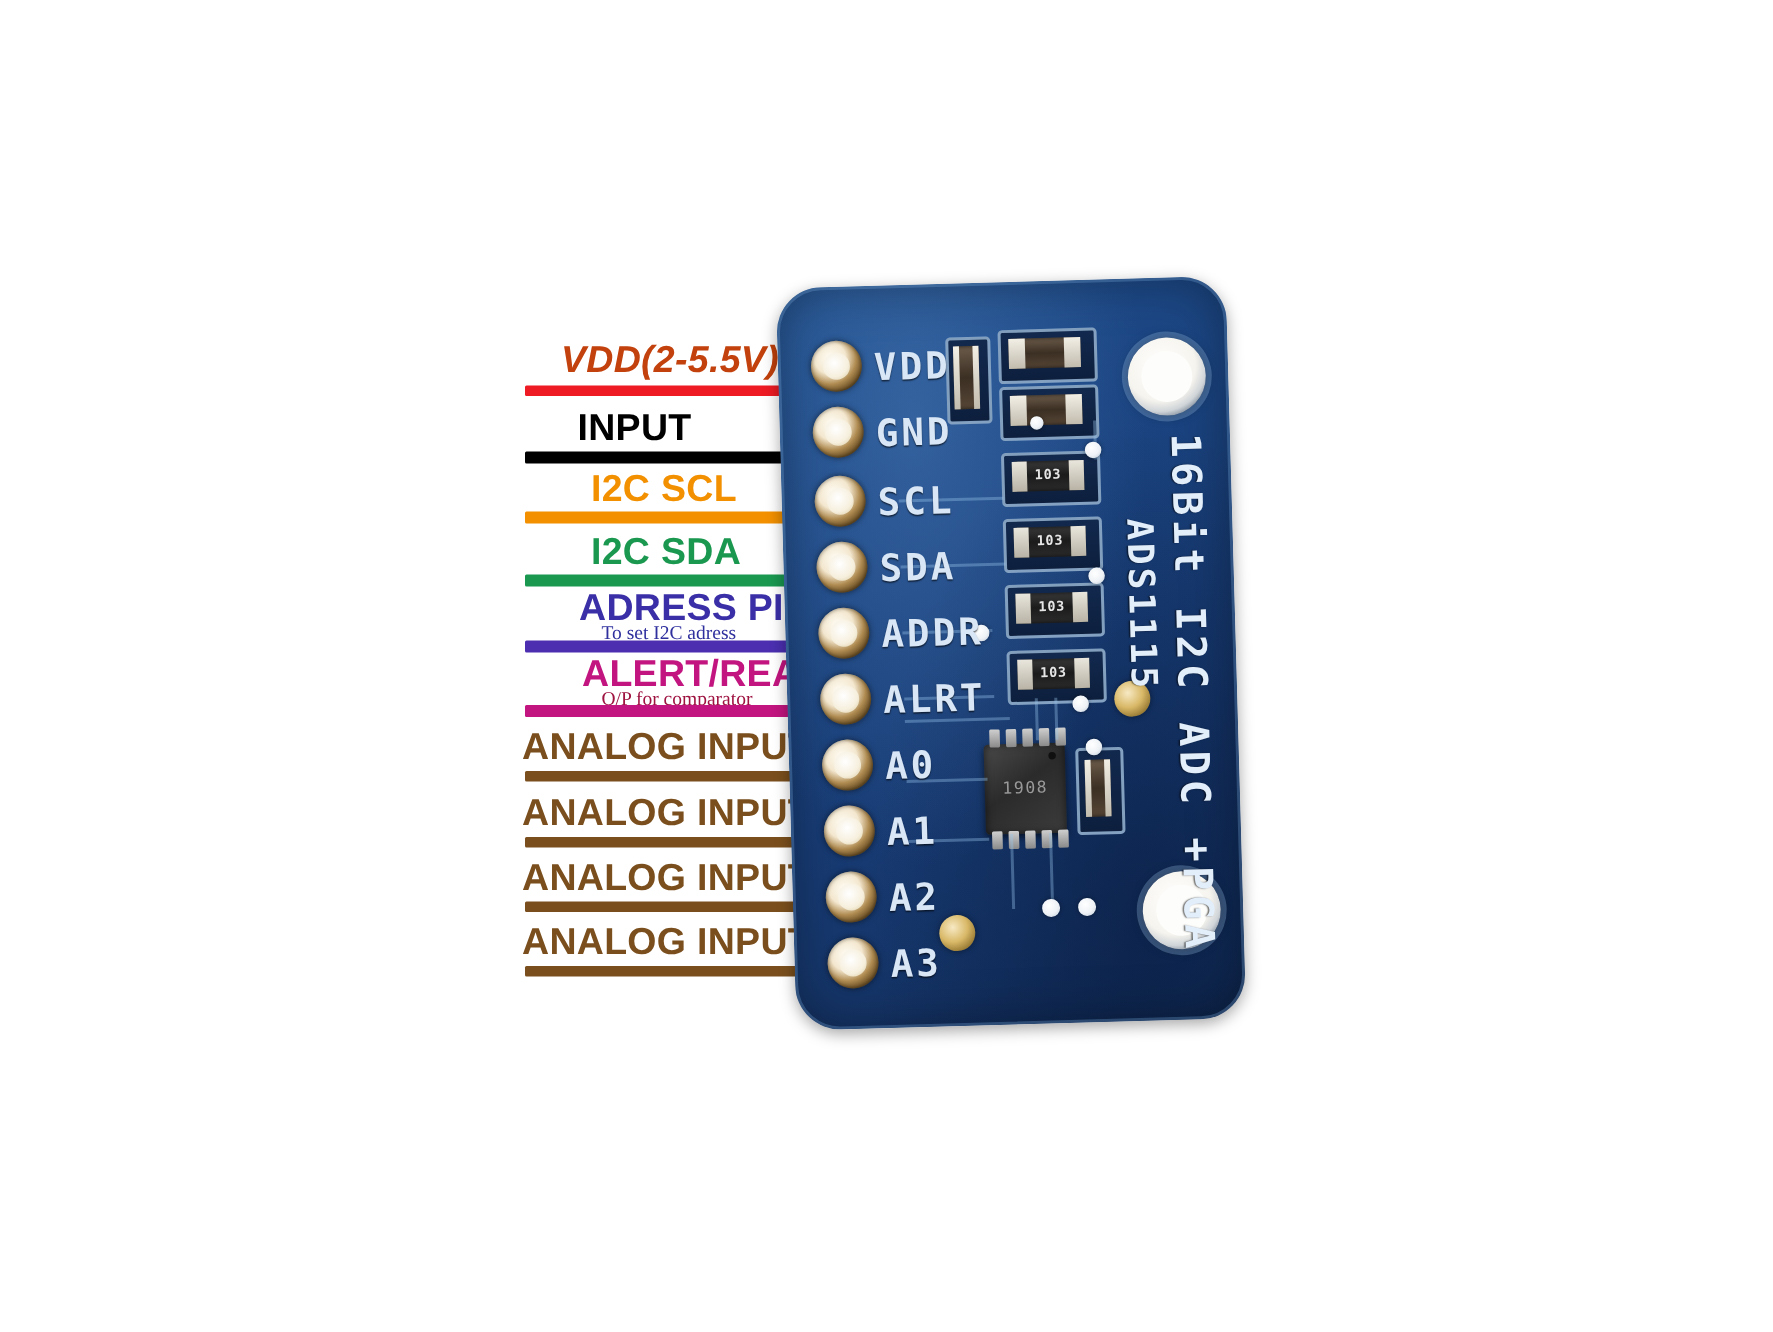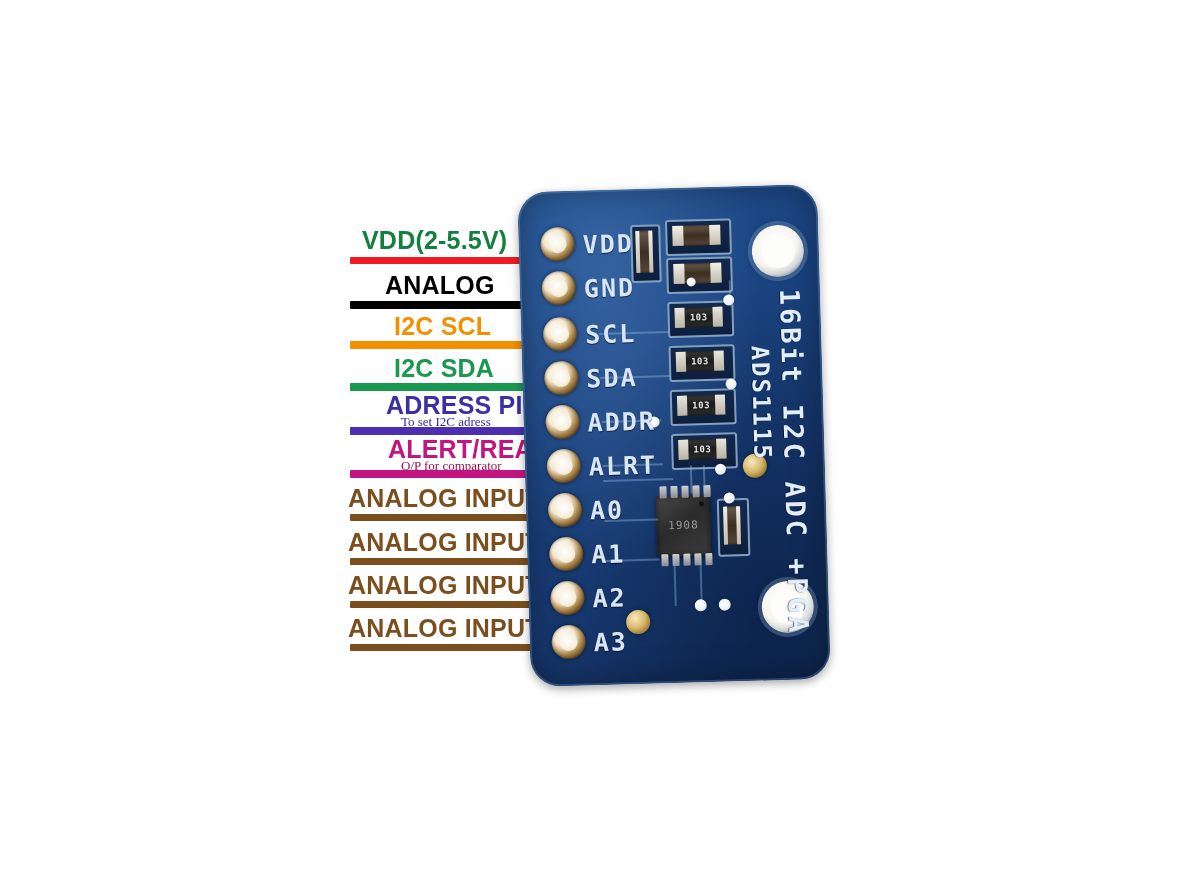--- a/index.html
+++ b/index.html
@@ -93,24 +93,24 @@
         font-family:"DejaVu Sans Mono",monospace;
         transform-origin:0 0;transform:rotate(90deg);}
   #silk-1{font-size:27px;letter-spacing:3px;}
   #silk-2{font-size:24px;letter-spacing:2px;}
 </style>
 </head>
 <body>
 
 <div id="stage">
 
-  <div class="lbl lbl-main" style="left:362px;top:228px;color:#15803d;">VDD(2-5.5V)</div>
+  <div class="lbl lbl-main" style="left:374px;top:228px;color:#c2410c;font-style:italic;">VDD(2-5.5V)</div>
   <div class="lead" style="left:350px;top:257px;width:228px;height:7px;background:#ee1b24;"></div>
 
-  <div class="lbl lbl-main" style="left:385px;top:273px;color:#000000;">ANALOG</div>
+  <div class="lbl lbl-main" style="left:385px;top:273px;color:#000000;">INPUT</div>
   <div class="lead" style="left:350px;top:301px;width:228px;height:8px;background:#000000;"></div>
 
   <div class="lbl lbl-main" style="left:394px;top:314px;color:#f29000;">I2C SCL</div>
   <div class="lead" style="left:350px;top:341px;width:228px;height:8px;background:#f29000;"></div>
 
   <div class="lbl lbl-main" style="left:394px;top:356px;color:#1a9850;">I2C SDA</div>
   <div class="lead" style="left:350px;top:383px;width:228px;height:8px;background:#1a9850;"></div>
 
   <div class="lbl lbl-main" style="left:386px;top:393px;color:#3b2fa8;">ADRESS PIN</div>
   <div class="lbl-sub" style="left:401px;top:415px;color:#2f2f9e;">To set I2C adress</div>

